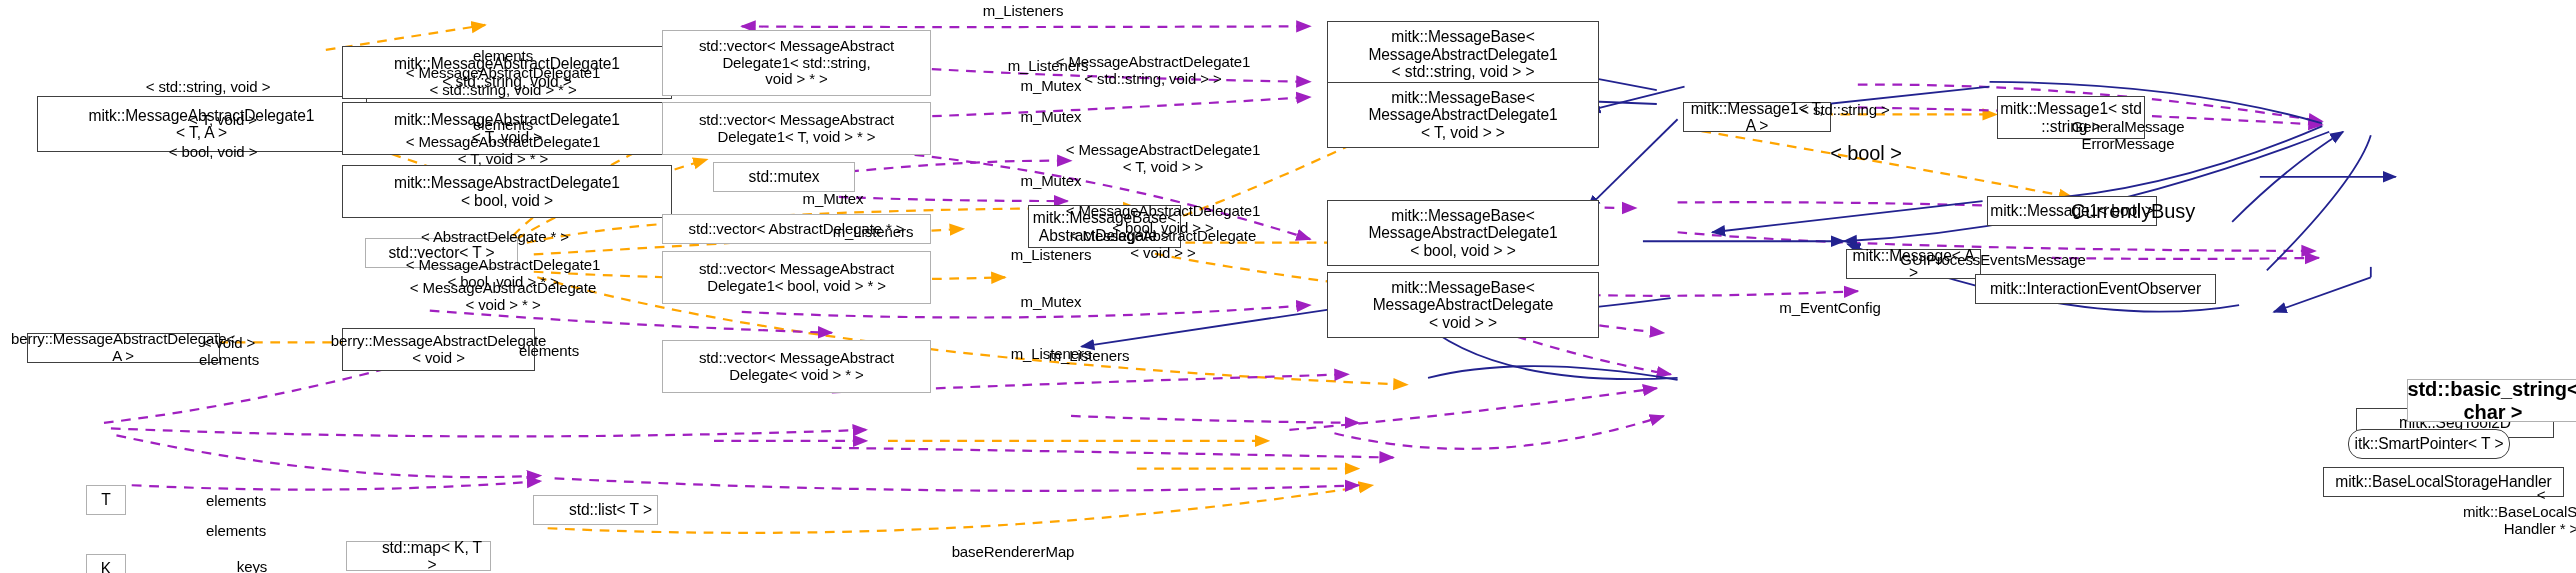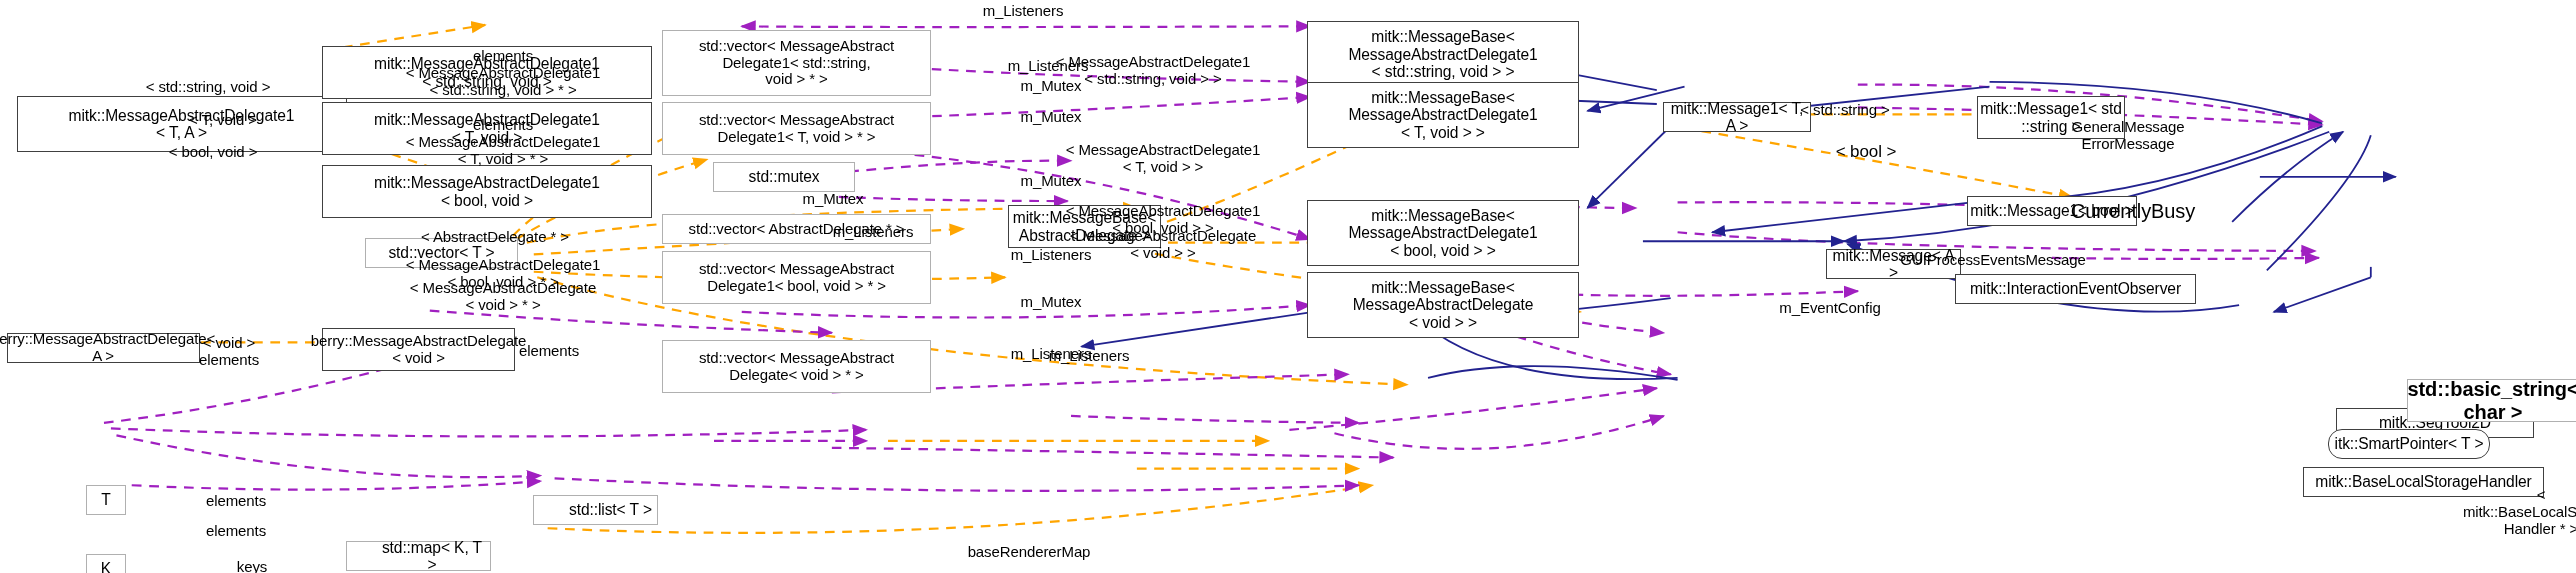--- a/index.html
+++ b/index.html
@@ -32,20 +32,21 @@
     line-height: 1.12;
     color: #000000;
     background: #ffffff;
     white-space: pre-line;
     padding: 0.7px 2.1px;
     letter-spacing: -0.1px;
   }
   
   .node.dark {
     border: 1.4px solid #404040;
+    margin-left: 20px;
   }
   
   .node.light {
     border: 0.7px solid #b0b0b0;
   }
   .elabel {
     position: absolute;
     color: #000000;
     text-align: center;
     line-height: 1.12;
@@ -239,29 +240,29 @@
       <div class="elabel" style="left: 1051px; top: 346px; font-size: 15px; transform: translate(-50%, 0px);">m_Listeners</div>
       <div class="elabel" style="left: 1153px; top: 54px; font-size: 15px; transform: translate(-50%, 0px);">&lt; MessageAbstractDelegate1
 &lt; std::string, void &gt; &gt;</div>
       <div class="elabel" style="left: 1163px; top: 142px; font-size: 15px; transform: translate(-50%, 0px);">&lt; MessageAbstractDelegate1
 &lt; T, void &gt; &gt;</div>
       <div class="elabel" style="left: 1163px; top: 203px; font-size: 15px; transform: translate(-50%, 0px);">&lt; MessageAbstractDelegate1
 &lt; bool, void &gt; &gt;</div>
       <div class="elabel" style="left: 1163px; top: 228px; font-size: 15px; transform: translate(-50%, 0px);">&lt; MessageAbstractDelegate
 &lt; void &gt; &gt;</div>
       <div class="elabel" style="left: 1845px; top: 102px; font-size: 15px; transform: translate(-50%, 0px);">&lt; std::string &gt;</div>
-      <div class="elabel" style="left: 1866px; top: 142px; font-size: 17px; transform: translate(-50%, 0px);">&lt; bool &gt;</div>
+      <div class="elabel" style="left: 1866px; top: 142px; font-size: 20px; transform: translate(-50%, 0px);">&lt; bool &gt;</div>
       <div class="elabel" style="left: 2128px; top: 119px; font-size: 15px; transform: translate(-50%, 0px);">GeneralMessage
 ErrorMessage</div>
       <div class="elabel" style="left: 2133px; top: 200px; font-size: 20px; transform: translate(-50%, 0px);">CurrentlyBusy</div>
       <div class="elabel" style="left: 1993px; top: 252px; font-size: 15px; transform: translate(-50%, 0px);">GUIProcessEventsMessage</div>
       <div class="elabel" style="left: 1830px; top: 300px; font-size: 15px; transform: translate(-50%, 0px);">m_EventConfig</div>
       <div class="elabel" style="left: 1089px; top: 348px; font-size: 15px; transform: translate(-50%, 0px);">m_Listeners</div>
       <div class="elabel" style="left: 2541px; top: 487px; font-size: 15px; transform: translate(-50%, 0px);">&lt; mitk::BaseLocalStorage
 Handler * &gt;</div>
       <div class="elabel" style="left: 236px; top: 493px; font-size: 15px; transform: translate(-50%, 0px);">elements</div>
       <div class="elabel" style="left: 236px; top: 523px; font-size: 15px; transform: translate(-50%, 0px);">elements</div>
       <div class="elabel" style="left: 252px; top: 559px; font-size: 15px; transform: translate(-50%, 0px);">keys</div>
-      <div class="elabel" style="left: 1013px; top: 544px; font-size: 15px; transform: translate(-50%, 0px); margin-left: 16px;">baseRendererMap</div>
+      <div class="elabel" style="left: 1013px; top: 544px; font-size: 15px; transform: translate(-50%, 0px);">baseRendererMap</div>
     </div>
 
 </div>
 
 
 </body></html>

